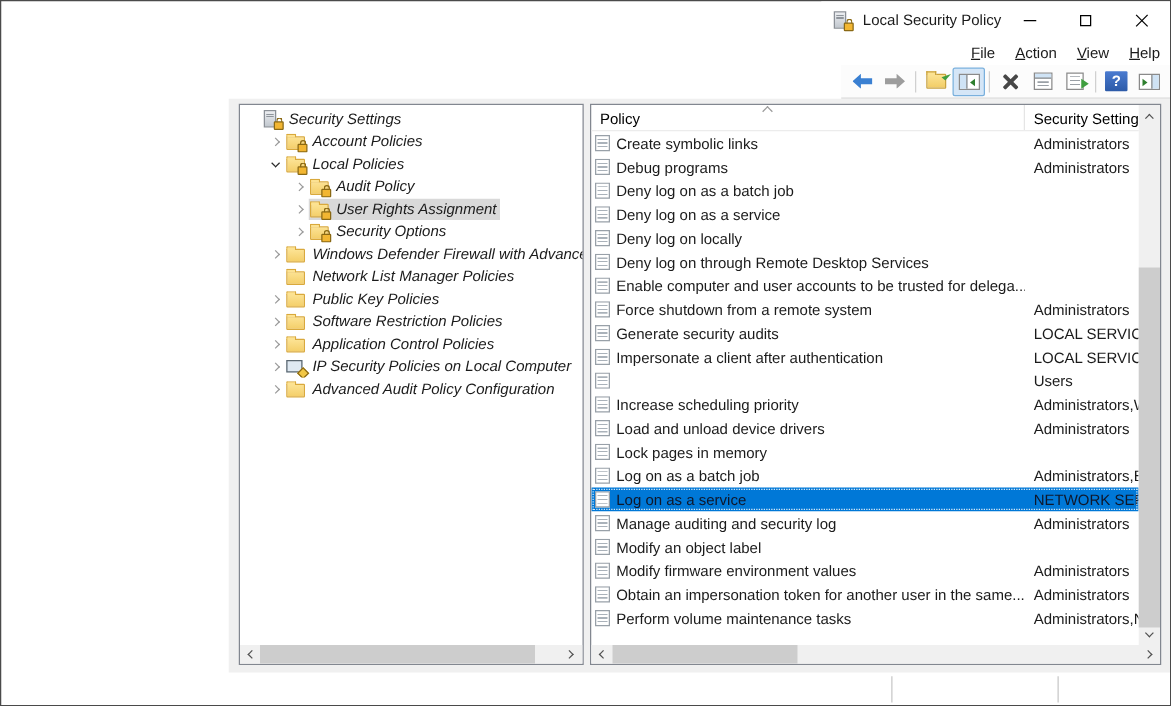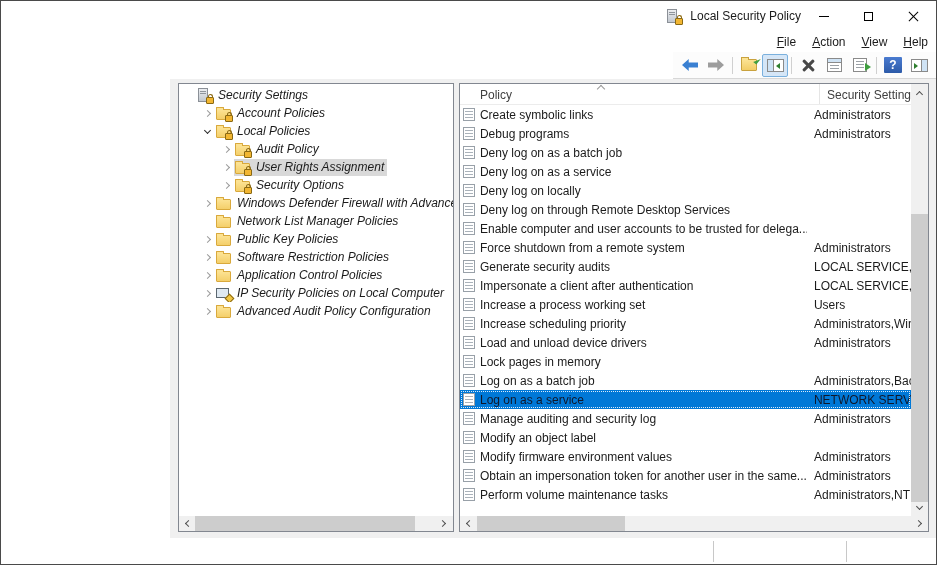--- a/index.html
+++ b/index.html
@@ -67,21 +67,21 @@
   .tree-ico{position:relative;width:17px;height:15px;flex:none;}
   .fold{position:absolute;left:0;top:3px;width:15px;height:11px;background:linear-gradient(#fce292,#f4cf6a);border:1px solid #d9a93c;border-radius:1px;}
   .fold::before{content:"";position:absolute;top:-3px;left:-1px;width:6px;height:2px;background:#fce292;border:1px solid #d9a93c;border-bottom:none;border-radius:1px 1px 0 0;}
   .lock{position:absolute;right:0;bottom:-1px;width:8px;height:7px;background:#f2b632;border:1px solid #8a6914;border-radius:1px;z-index:2;}
   .lock::before{content:"";position:absolute;left:1px;top:-4px;width:3px;height:3px;border:1px solid #8a6914;border-bottom:none;border-radius:3px 3px 0 0;}
   .secdoc{position:absolute;left:1px;top:0;width:10px;height:14px;background:linear-gradient(#eceef1,#c2c8cf);border:1px solid #8b9097;}
   .secdoc::before{content:"";position:absolute;left:1px;right:1px;top:2px;height:4px;background:repeating-linear-gradient(#8f959c 0 1px,transparent 1px 2px);}
   .ipsec{position:absolute;left:0;top:2px;width:13px;height:10px;background:#dfe9f2;border:1px solid #5b6770;}
   .quill{position:absolute;right:0;bottom:-1px;width:7px;height:7px;background:#f2c744;border:1px solid #8a6914;transform:rotate(45deg);z-index:2;}
   
-  .col-hdr{display:flex;height:21px;border-bottom:1px solid #ececec;position:relative;margin-right:17px;color:#404040;padding-left:13px;}
+  .col-hdr{display:flex;height:21px;border-bottom:1px solid #ececec;position:relative;margin-right:17px;color:#000000;}
   .hcell{padding-top:4px;white-space:nowrap;overflow:hidden;}
   .hcell.c1{width:347px;border-right:1px solid #e5e5e5;padding-left:7px;}
   .hcell.c2{flex:1;padding-left:7px;}
   .sort-up{position:absolute;left:138px;top:2px;width:6px;height:6px;border-left:1px solid #9a9a9a;border-top:1px solid #9a9a9a;transform:rotate(45deg);}
   .list-rows{position:absolute;top:21px;left:0;right:17px;bottom:15px;overflow:hidden;}
   .lrow{height:19px;display:flex;align-items:center;}
   .lrow.sel{background:#0078d7;color:#0f172a;outline:1px dotted rgba(255,255,255,.85);outline-offset:-2px;}
   .cell-policy{width:347px;flex:none;display:flex;align-items:center;overflow:hidden;white-space:nowrap;padding-left:3px;}
   .cell-setting{flex:1;overflow:hidden;white-space:nowrap;padding-left:7px;}
   .pol-ico{position:relative;width:12px;height:13px;border:1px solid #98a0a8;background:#fff;flex:none;margin-right:5px;}
@@ -403,21 +403,20 @@
           <div class="lrow">
             <span class="cell-policy">
               <span class="pol-ico"></span>
               <span>Impersonate a client after authentication</span>
             </span>
             <span class="cell-setting">LOCAL SERVICE,NETWORK SERVICE,Administrators,I</span>
           </div>
           <div class="lrow">
             <span class="cell-policy">
               <span class="pol-ico"></span>
-              <span>Increase a process working set</span>
             </span>
             <span class="cell-setting">Users</span>
           </div>
           <div class="lrow">
             <span class="cell-policy">
               <span class="pol-ico"></span>
               <span>Increase scheduling priority</span>
             </span>
             <span class="cell-setting">Administrators,Window Manager\Window Manager</span>
           </div>

